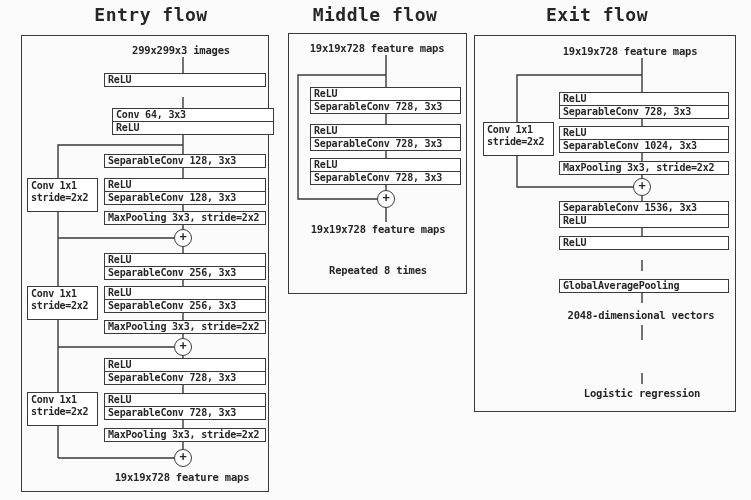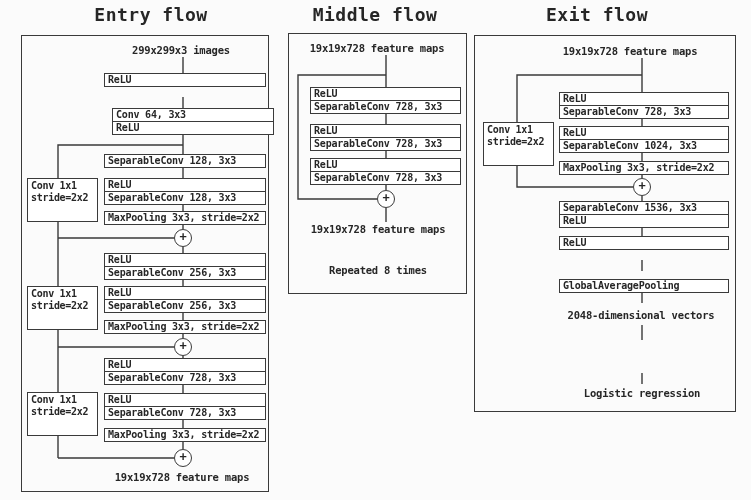--- a/index.html
+++ b/index.html
@@ -10,21 +10,21 @@
   }
   #wires{position:absolute;left:0;top:0;width:751px;height:500px;}
   .panel{position:absolute;border:1.4px solid #3a3a3a;background:transparent;}
   .flow-title{position:absolute;transform:translateX(-50%);font-size:18px;letter-spacing:0.5px;white-space:nowrap;}
   .lbl{position:absolute;transform:translateX(-50%);font-size:10.5px;letter-spacing:-0.2px;white-space:nowrap;text-align:center;line-height:12px;}
   .layer-box{position:absolute;border:1.3px solid #3a3a3a;background:#ffffff;}
   .layer-box .row{height:12px;line-height:12px;font-size:10px;letter-spacing:-0.2px;padding:0 3px;white-space:nowrap;}
   .layer-box .row + .row{border-top:1.2px solid #3a3a3a;}
   .res-box{position:absolute;border:1.3px solid #3a3a3a;background:#ffffff;width:69px;}
   .res-box .rline{height:12px;line-height:12px;font-size:10px;letter-spacing:-0.3px;padding:0 3px;white-space:nowrap;}
-  .res-box{padding-top:1px;padding-bottom:17px;}
+  .res-box{padding-top:1px;padding-bottom:7px;}
   .plus{position:absolute;width:18px;height:18px;border:1.3px solid #3a3a3a;border-radius:50%;
         background:#ffffff;box-sizing:border-box;text-align:center;line-height:15px;font-size:12px;font-weight:700;}
 </style>
 </head>
 <body>
 
 <div id="stage">
 
   <svg id="wires" viewBox="0 0 751 500">
     <g fill="none" stroke="#3a3a3a" stroke-width="1.4">

